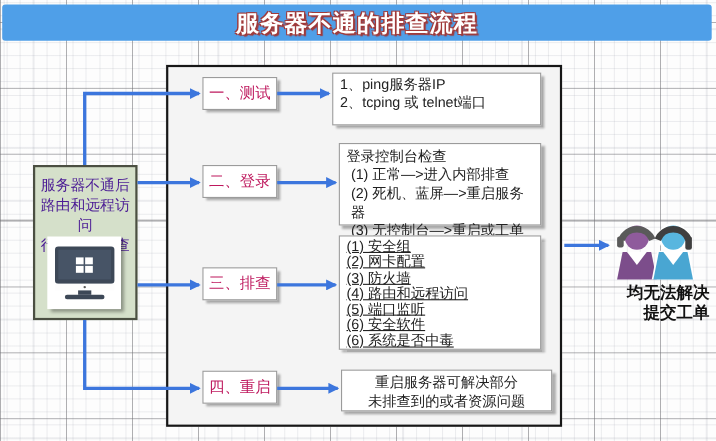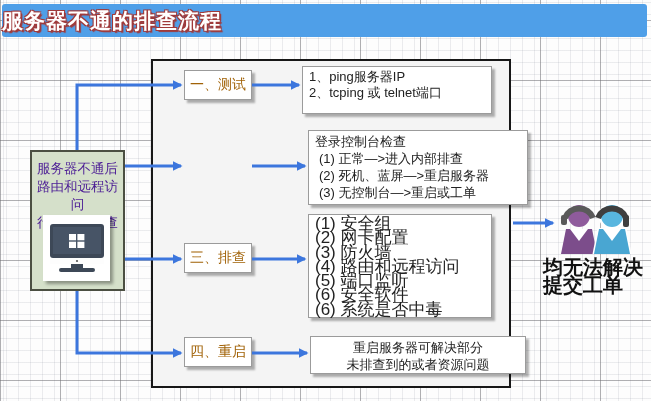--- a/index.html
+++ b/index.html
@@ -10,21 +10,21 @@
     background-image:
       repeating-linear-gradient(to right, rgba(110,110,115,0.55) 0 1px, transparent 1px 60px),
       repeating-linear-gradient(to bottom, rgba(110,110,115,0.55) 0 1px, transparent 1px 60px),
       repeating-linear-gradient(to right, rgba(140,145,160,0.16) 0 1px, transparent 1px 12px),
       repeating-linear-gradient(to bottom, rgba(140,145,160,0.16) 0 1px, transparent 1px 12px);
     background-position: 0 0, 0 20px, 6px 0, 0 2px;
   }
   .title-bar{
     position:absolute;left:2px;top:4px;width:645px;height:33px;
     background:var(--c-titlebar,#4f9fe8);border-radius:3px;
-    display:flex;align-items:center;
+    display:flex;align-items:center;justify-content:center;
   }
   .title-bar span{
     font-size:21px;font-weight:bold;color:#fff;letter-spacing:1px;
     text-shadow:-1px -1px 0 var(--c-title-outline,#a03a3a),
                  1px -1px 0 var(--c-title-outline,#a03a3a),
                 -1px  1px 0 var(--c-title-outline,#a03a3a),
                  1px  1px 0 var(--c-title-outline,#a03a3a),
                  2px  2px 1px var(--c-title-outline,#a03a3a);
   }
   .flow-container{
@@ -39,37 +39,37 @@
   .note-text{margin-top:8px;font-size:13.5px;line-height:18px;color:#4c1d95;}
   .monitor-card{
     position:absolute;left:11px;top:63px;width:67px;height:66px;background:#fff;
     box-shadow:3px 3px 3px rgba(0,0,0,0.35);
     display:flex;align-items:center;justify-content:center;
   }
   .step{
     position:absolute;left:184px;width:66px;height:28px;background:#fff;
     border:1px solid #9b9b9b;box-shadow:3px 3px 2px rgba(0,0,0,0.3);
     display:flex;align-items:center;justify-content:center;
-    font-size:14px;color:#a16207;
+    font-size:14px;color:#be185d;
   }
   .detail{
     position:absolute;background:#fff;border:1px solid #9b9b9b;
     box-shadow:3px 3px 2px rgba(0,0,0,0.3);
     font-size:13px;color:#222;padding:2px 6px;box-sizing:border-box;
   }
   .d1{left:302px;top:66px;width:190px;height:48px;line-height:16px;}
-  .d2{left:308px;top:130px;width:220px;height:75px;line-height:17px;}
+  .d2{left:308px;top:130px;width:184px;height:75px;line-height:17px;}
   .d2 div:nth-child(n+2){padding-left:4px;}
-  .d3{left:308px;top:214px;width:184px;height:104px;line-height:14.3px;font-size:17px;}
-  .d4{left:310px;top:336px;width:216px;height:38px;line-height:17px;text-align:center;}
+  .d3{left:308px;top:214px;width:184px;height:104px;line-height:14.3px;font-size:13px;text-decoration:underline;}
+  .d4{left:310px;top:336px;width:192px;height:38px;line-height:17px;text-align:center;}
   .arrows{position:absolute;left:0;top:0;width:651px;height:401px;pointer-events:none;z-index:5;}
   .agents-icon{position:absolute;left:556px;top:192px;width:76px;height:66px;}
   .outcome-text{
-    position:absolute;left:543px;top:258px;width:102px;text-align:left;
-    font-size:20px;font-weight:bold;color:#111;line-height:18px;
+    position:absolute;left:543px;top:258px;width:102px;text-align:right;
+    font-size:15px;font-weight:bold;color:#111;line-height:18px;
   }
 </style>
 </head>
 <body>
 
 <div class="stage">
 
   <div class="title-bar">
     <span>服务器不通的排查流程</span>
   </div>
@@ -95,20 +95,23 @@
         <rect x="3" y="38" width="54" height="6" fill="#fdfdfd"></rect>
         <circle cx="30" cy="41" r="1.1" fill="#555"></circle>
         <rect x="24" y="44" width="12" height="4" fill="#3d4857"></rect>
         <rect x="12" y="48" width="36" height="4" rx="2" fill="#3d4857"></rect>
       </svg>
     </div>
   </div>
 
   <div class="step" style="top:70px">
       <span>一、测试</span>
+    </div>
+  <div class="step" style="top:150px">
+      <span>二、登录</span>
     </div>
   <div class="step" style="top:243px">
       <span>三、排查</span>
     </div>
   <div class="step" style="top:337px">
       <span>四、重启</span>
     </div>
 
   <div class="detail d1">
       <div>1、ping服务器IP</div>

